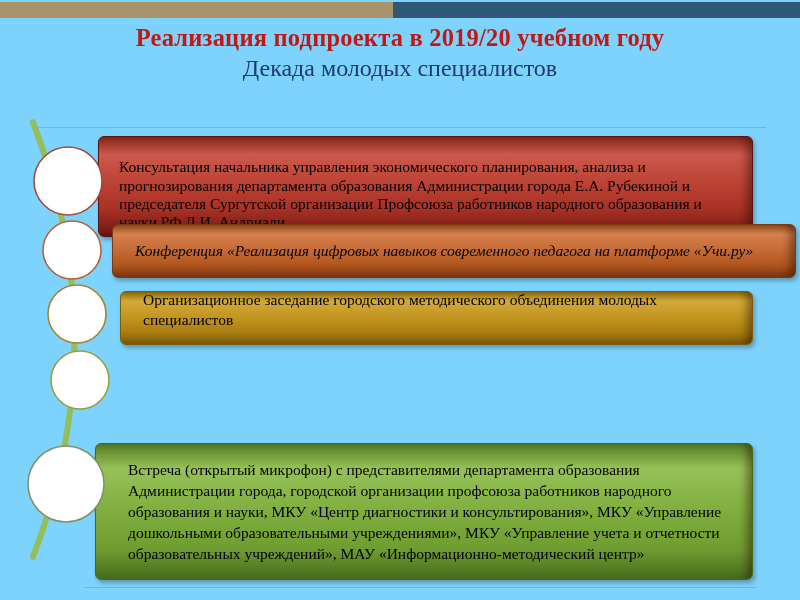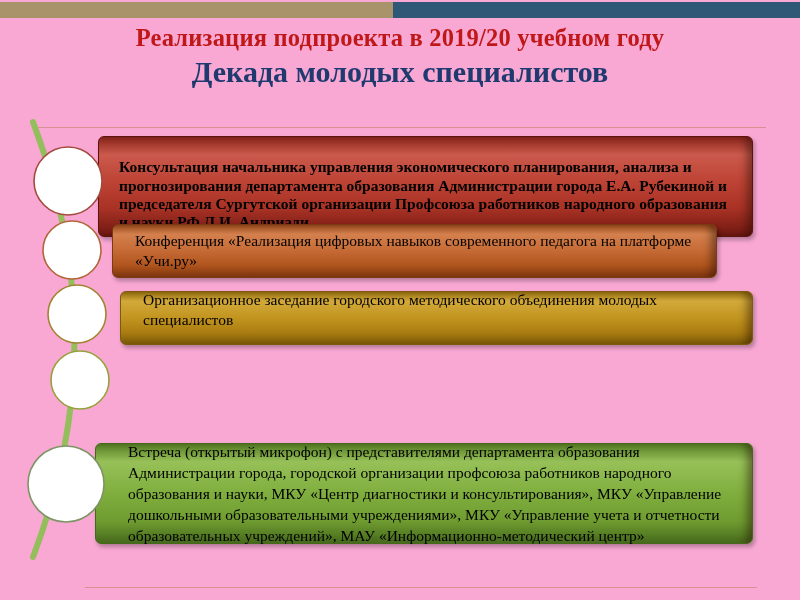--- a/index.html
+++ b/index.html
@@ -1,31 +1,31 @@
 <!DOCTYPE html>
 <html><head>
 <meta charset="utf-8">
 <style>
   html,body{margin:0;padding:0;background:#ffffff;}
   .slide{
-    position:relative;width:800px;height:600px;background:#f9a8d4;overflow:hidden;
+    position:relative;width:800px;height:600px;background:#7dd3fc;overflow:hidden;
     font-family:"Liberation Serif","DejaVu Serif",serif;
   }
   
   .band{position:absolute;top:2px;height:16px;}
   .band-tan{left:0;width:393px;background:#a8936b;}
   .band-blue{left:393px;width:407px;background:#2e5876;}
   
   .title{
     position:absolute;left:0;right:0;top:24px;margin:0;text-align:center;
     font-size:24.5px;font-weight:bold;color:#c01818;letter-spacing:.2px;
   }
   .subtitle{
     position:absolute;left:0;right:0;top:55px;margin:0;text-align:center;
-    font-size:30px;font-weight:bold;color:#1f3a6e;
+    font-size:24px;font-weight:normal;color:#1f3a6e;
   }
   .lead{
     position:absolute;left:30px;right:30px;top:96px;text-align:center;
     font-size:19px;color:#1f3a6e;
   }
   
   .rule{position:absolute;height:1px;background:#d98f8f;}
   .rule-top{left:36px;width:730px;top:127px;}
   .rule-bottom{left:85px;width:672px;top:587px;}
   
@@ -33,39 +33,39 @@
     position:absolute;box-sizing:border-box;border-radius:6px;
     display:flex;align-items:center;color:#000;z-index:2;
     font-size:15.5px;
     box-shadow:2px 3px 4px rgba(0,0,0,.28), inset -8px 0 8px -3px rgba(30,10,0,.45);
   }
   .bar span{display:block;width:100%;}
   .bar1{
     left:98px;top:136px;width:655px;height:101px;padding:21px 14px 4px 20px;line-height:1.18;
     border:1px solid #5e140e;
     background:linear-gradient(180deg,#8a241b 0%,#cb5a4c 18%,#bd4335 45%,#a93225 72%,#7c1d15 94%,#6a150f 100%);
-    font-weight:bold;
   }
   .bar2{
-    left:112px;top:224px;width:605px;height:54px;padding:4px 14px 4px 22px;line-height:1.3;
+    left:112px;top:224px;width:684px;height:54px;padding:4px 14px 4px 22px;line-height:1.3;
     border:1px solid #7c3a12;
     background:linear-gradient(180deg,#9a4a1c 0%,#d4804e 18%,#c56a35 50%,#b2561f 76%,#8a3c12 96%);
+    font-style:italic;
   }
   .bar3{
     left:120px;top:291px;width:633px;height:54px;padding:4px 14px 20px 22px;line-height:1.3;
     border:1px solid #7a5c0c;
     background:linear-gradient(180deg,#96700f 0%,#d2a93a 18%,#c2941f 50%,#ad7f12 76%,#85610a 96%);
   }
   .bar4{
     left:120px;top:367px;width:633px;height:58px;padding:4px 14px 4px 22px;line-height:1.3;
     border:1px solid #6d7510;
     background:linear-gradient(180deg,#848e14 0%,#ccd24e 18%,#b8c133 50%,#a4ad22 76%,#7c8612 96%);
   }
   .bar5{
-    left:95px;top:443px;width:658px;height:101px;padding:6px 16px 6px 32px;line-height:1.36;
+    left:95px;top:443px;width:658px;height:137px;padding:6px 16px 6px 32px;line-height:1.36;
     border:1px solid #45691b;
     background:linear-gradient(180deg,#567d24 0%,#97c158 18%,#7fae3e 50%,#6f9c30 78%,#4e7420 96%);
   }
   
   .vine-svg{position:absolute;left:0;top:0;z-index:3;pointer-events:none;}
 </style>
 </head>
 <body>
 
 <div class="slide">

